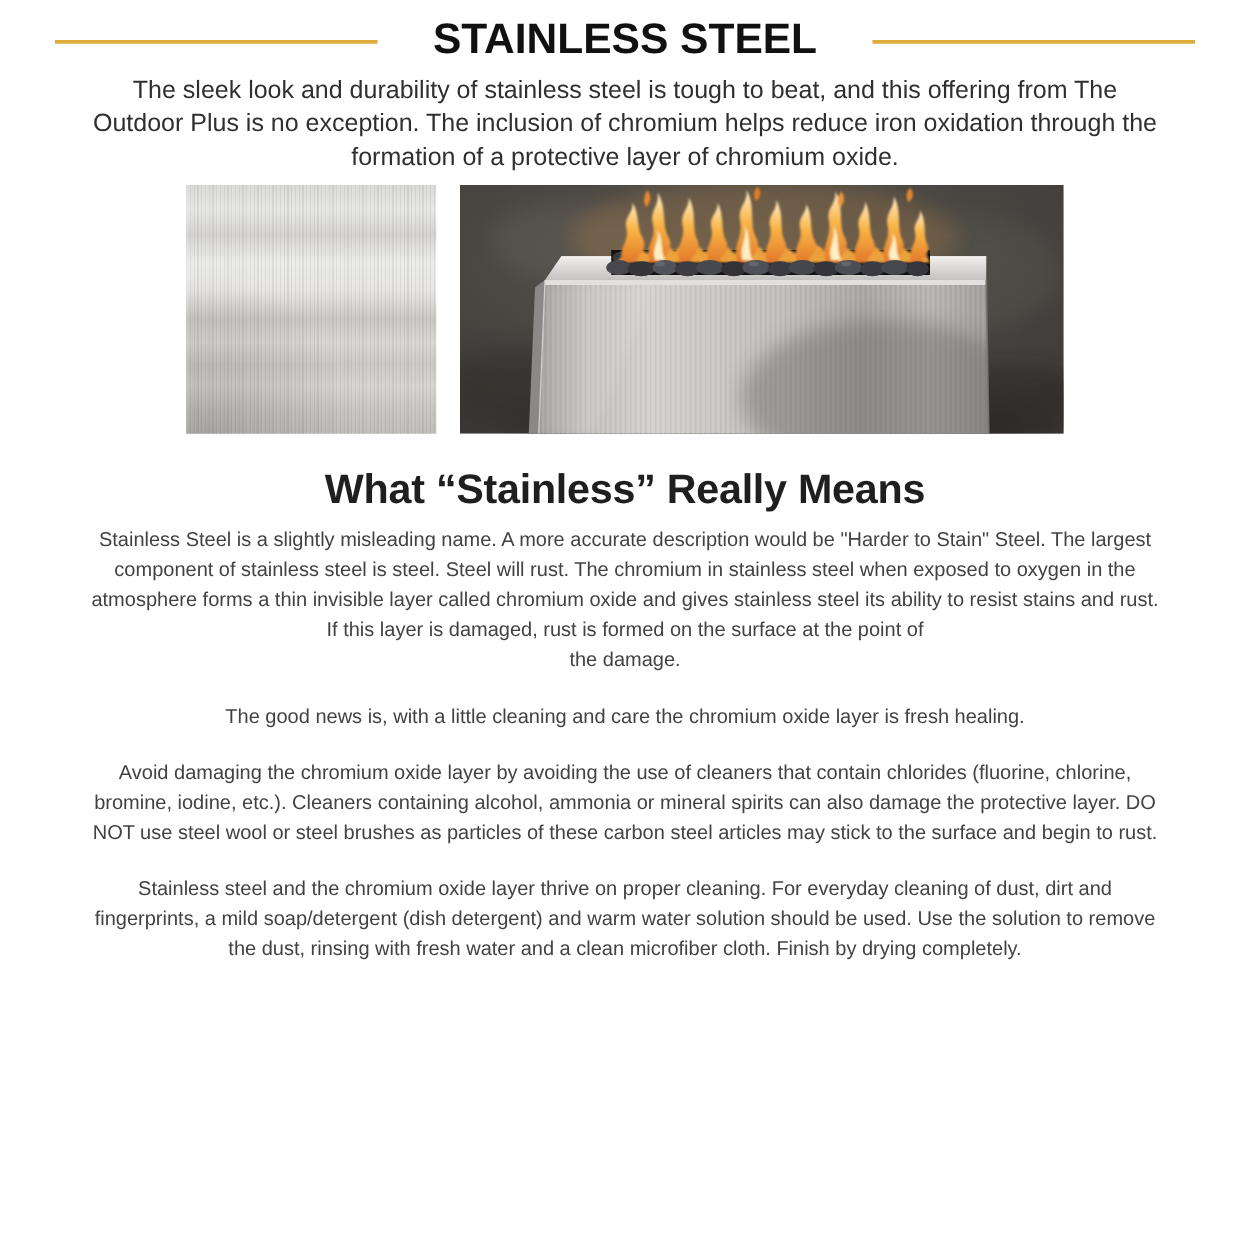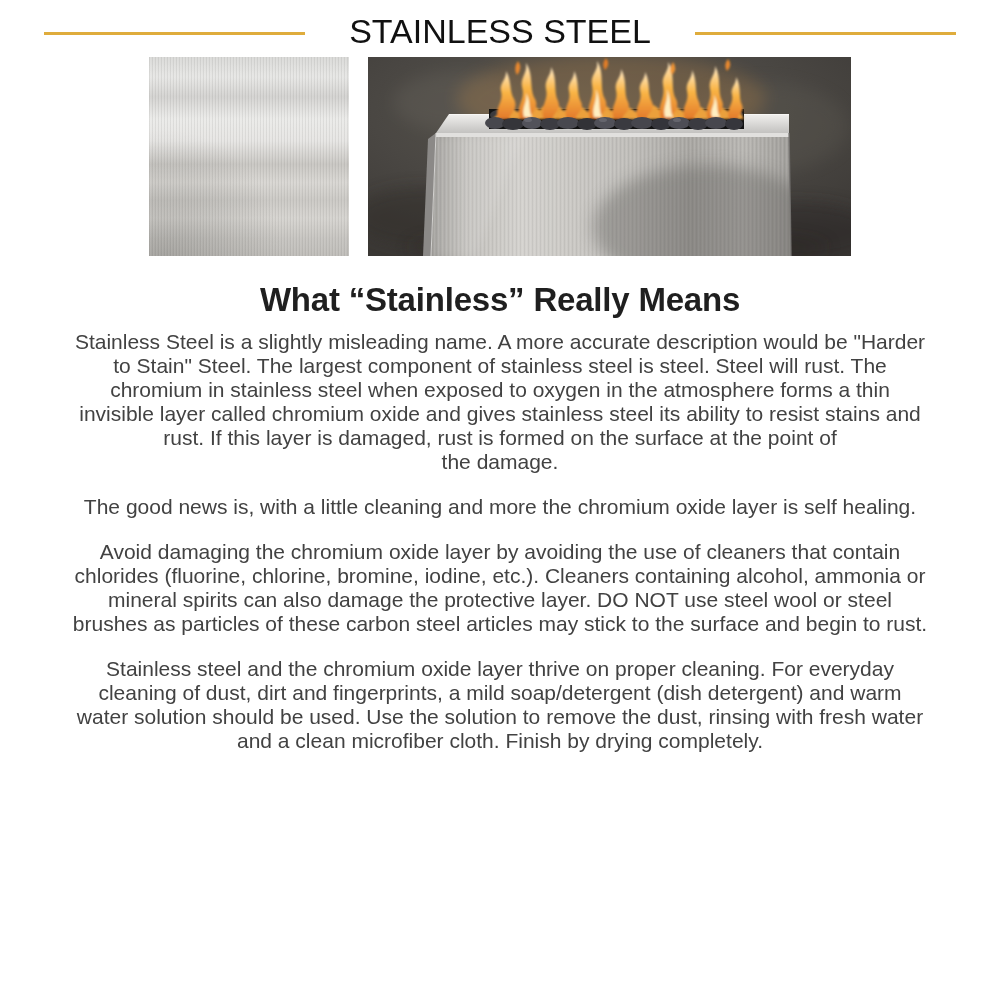--- a/index.html
+++ b/index.html
@@ -5,21 +5,21 @@
   * { box-sizing: border-box; margin: 0; padding: 0; }
   html, body { width: 1000px; height: 1000px; overflow: hidden; background: #ffffff; }
   body { font-family: "Liberation Sans", "DejaVu Sans", sans-serif; }
 
   .page { width: 1000px; height: 1000px; padding-top: 12px; }
 
   
   .title-row { display: flex; align-items: center; justify-content: center; gap: 44px; padding: 0 44px; }
   .rule { flex: 1; height: 3px; background: #DFAC3C; margin-top: 4px; }
   h1.page-title {
-    font-size: 34px; font-weight: 400; color: #111111; letter-spacing: 0px;
+    font-size: 34px; font-weight: 700; color: #111111; letter-spacing: 0px;
     line-height: 1.15; white-space: nowrap; text-align: center;
   }
   p.intro {
     width: 856px; margin: 8px auto 8px auto; text-align: center;
     font-size: 20px; line-height: 27px; color: #2f2f2f;
   }
 
   
   .images-row { display: flex; justify-content: center; gap: 19px; height: 199px; margin-top: 6px; }
   .texture-image {
@@ -32,35 +32,36 @@
   .firepit-image { width: 483px; height: 199px; }
   .firepit-image svg { display: block; }
 
   
   main.article { padding: 0 70px; text-align: center; }
   h2.section-heading {
     font-size: 33px; font-weight: 700; color: #1f1f1f; line-height: 1.2;
     letter-spacing: -0.2px; margin: 24px 0 10px 0;
   }
   p.body-text {
-    font-size: 21px; line-height: 24px; color: #424242;
+    font-size: 16px; line-height: 24px; color: #424242;
     margin: 0 0 21px 0; white-space: pre-line; max-width: 860px;
   }
 </style>
 </head>
 <body>
 
 <div class="page">
 
   <header>
     <div class="title-row">
       <span class="rule"></span>
       <h1 class="page-title">STAINLESS STEEL</h1>
       <span class="rule"></span>
     </div>
+    <p class="intro">The sleek look and durability of stainless steel is tough to beat, and this offering from The Outdoor Plus is no exception. The inclusion of chromium helps reduce iron oxidation through the formation of a protective layer of chromium oxide.</p>
   </header>
 
   <div class="images-row">
     <div class="texture-image"></div>
     <div class="firepit-image">
       <svg width="483" height="199" viewBox="0 0 483 199" xmlns="http://www.w3.org/2000/svg">
         <defs>
           <radialGradient id="bgGlow" cx="45%" cy="28%" r="80%">
             <stop offset="0%" stop-color="#5c5850"></stop>
             <stop offset="55%" stop-color="#4a4743"></stop>
@@ -194,21 +195,21 @@
       </svg>
     </div>
   </div>
 
   <main class="article">
 
     <section>
       <h2 class="section-heading">What “Stainless” Really Means</h2>
       <p class="body-text">Stainless Steel is a slightly misleading name. A more accurate description would be "Harder to Stain" Steel. The largest component of stainless steel is steel. Steel will rust. The chromium in stainless steel when exposed to oxygen in the atmosphere forms a thin invisible layer called chromium oxide and gives stainless steel its ability to resist stains and rust. If this layer is damaged, rust is formed on the surface at the point of
 the damage.</p>
-      <p class="body-text">The good news is, with a little cleaning and more the chromium oxide layer is self healing.</p>
+      <p class="body-text">The good news is, with a little cleaning and care the chromium oxide layer is fresh healing.</p>
     </section>
 
     <section>
       <p class="body-text">Avoid damaging the chromium oxide layer by avoiding the use of cleaners that contain chlorides (fluorine, chlorine, bromine, iodine, etc.).  Cleaners containing alcohol, ammonia or mineral spirits can also damage the protective layer. DO NOT use steel wool or steel brushes as particles of these carbon steel articles may stick to the surface and begin to rust.</p>
       <p class="body-text">Stainless steel and the chromium oxide layer thrive on proper cleaning. For everyday cleaning of dust, dirt and fingerprints, a mild soap/detergent (dish detergent) and warm water solution should be used. Use the solution to remove the dust, rinsing with fresh water and a clean microfiber cloth. Finish by drying completely.</p>
     </section>
 
   </main>
 
 </div>

